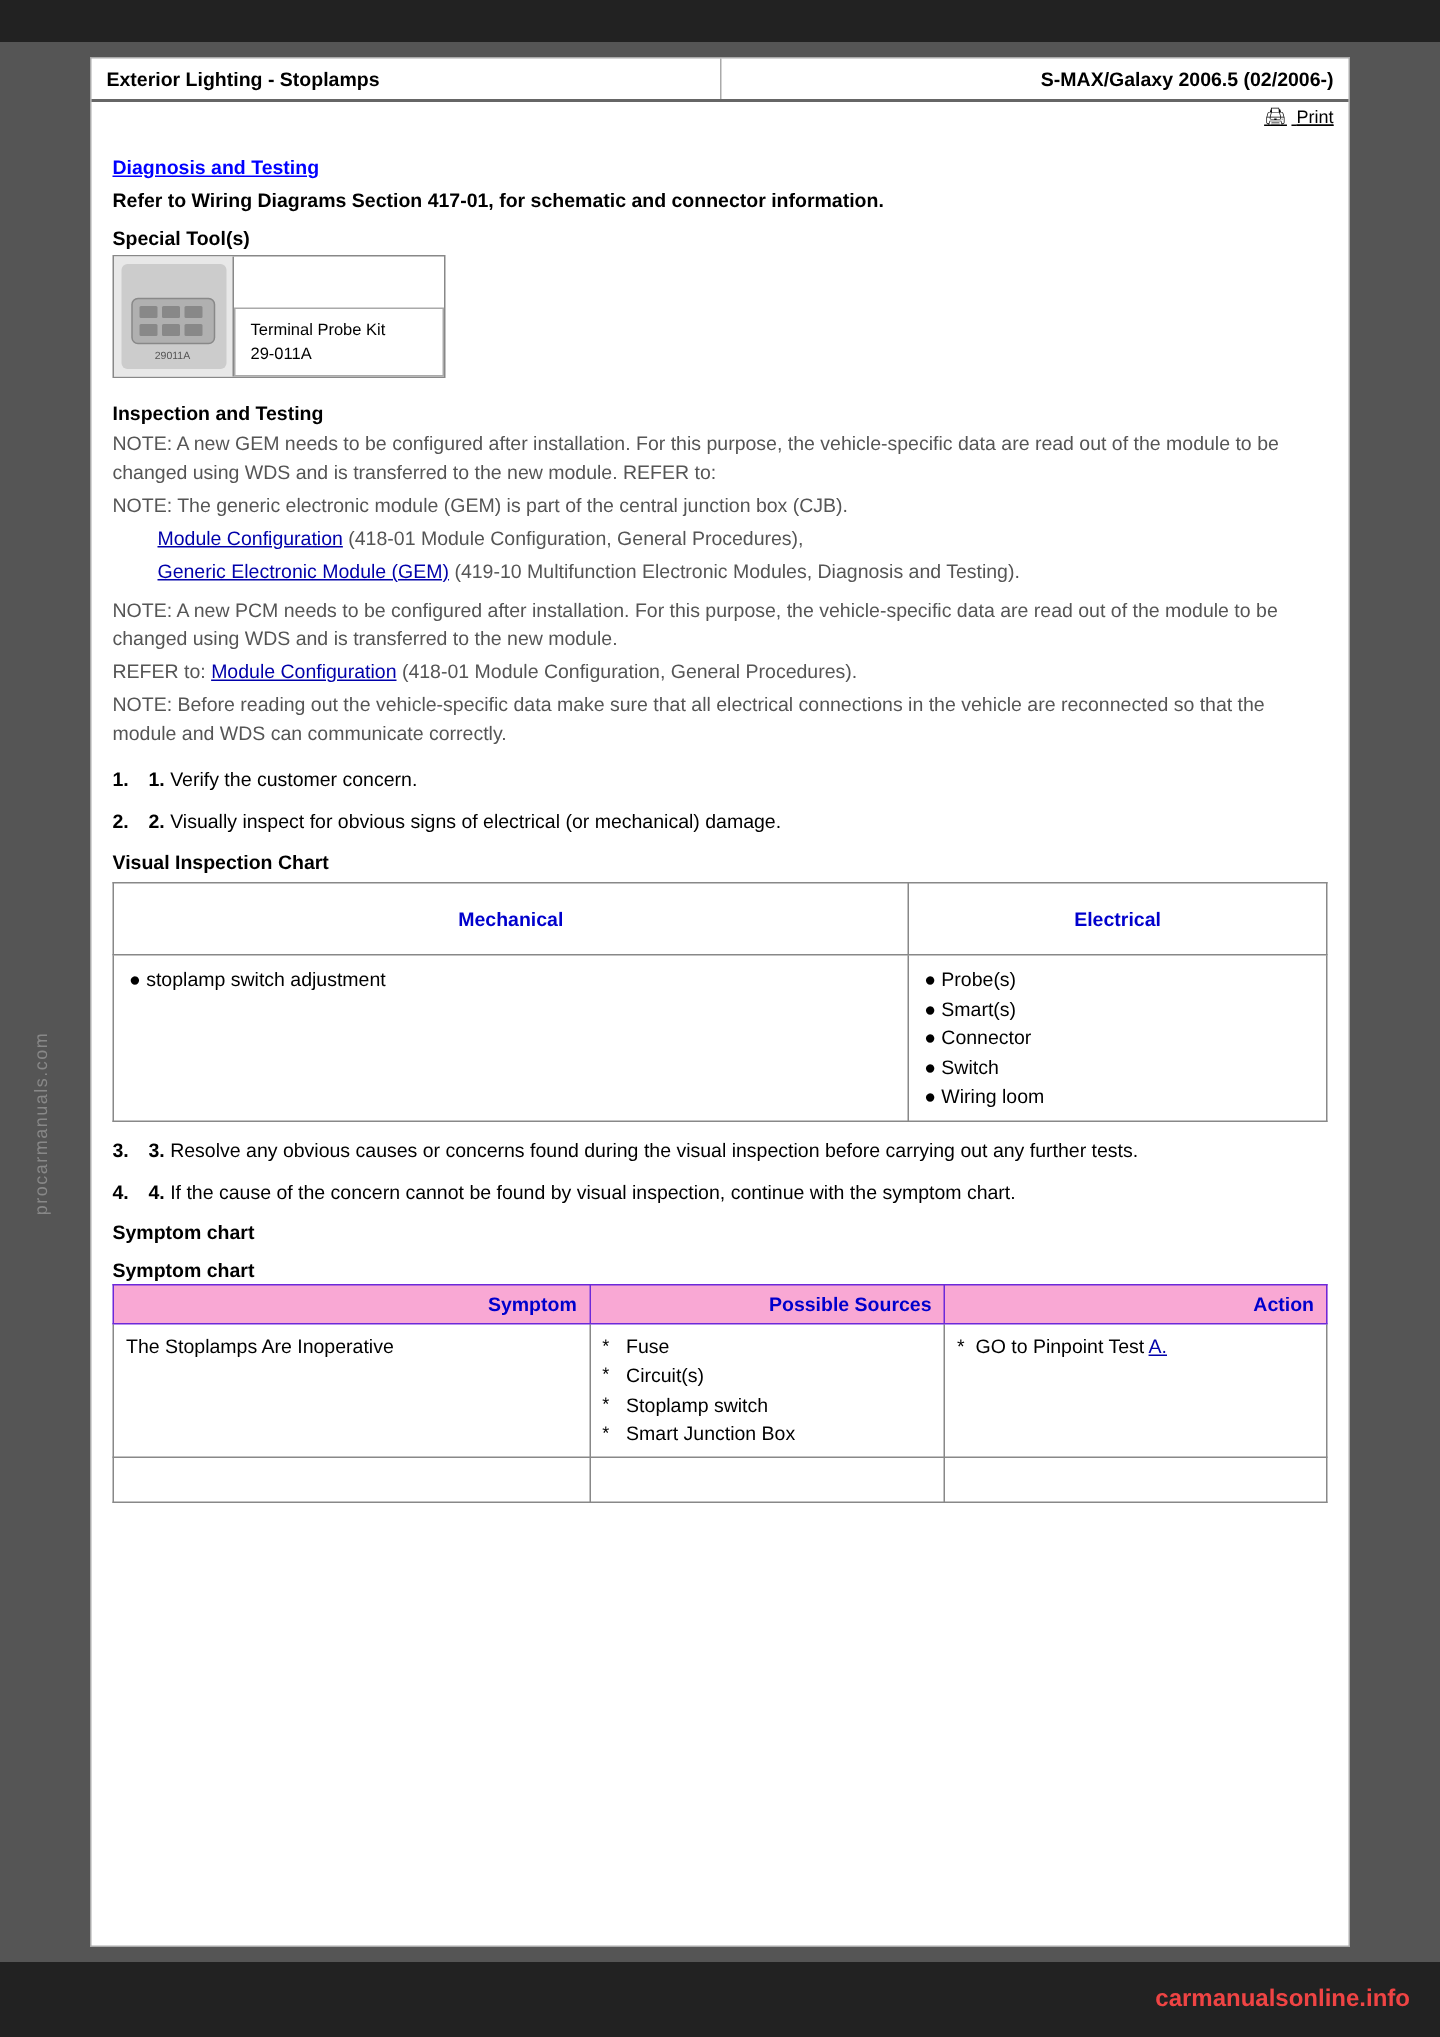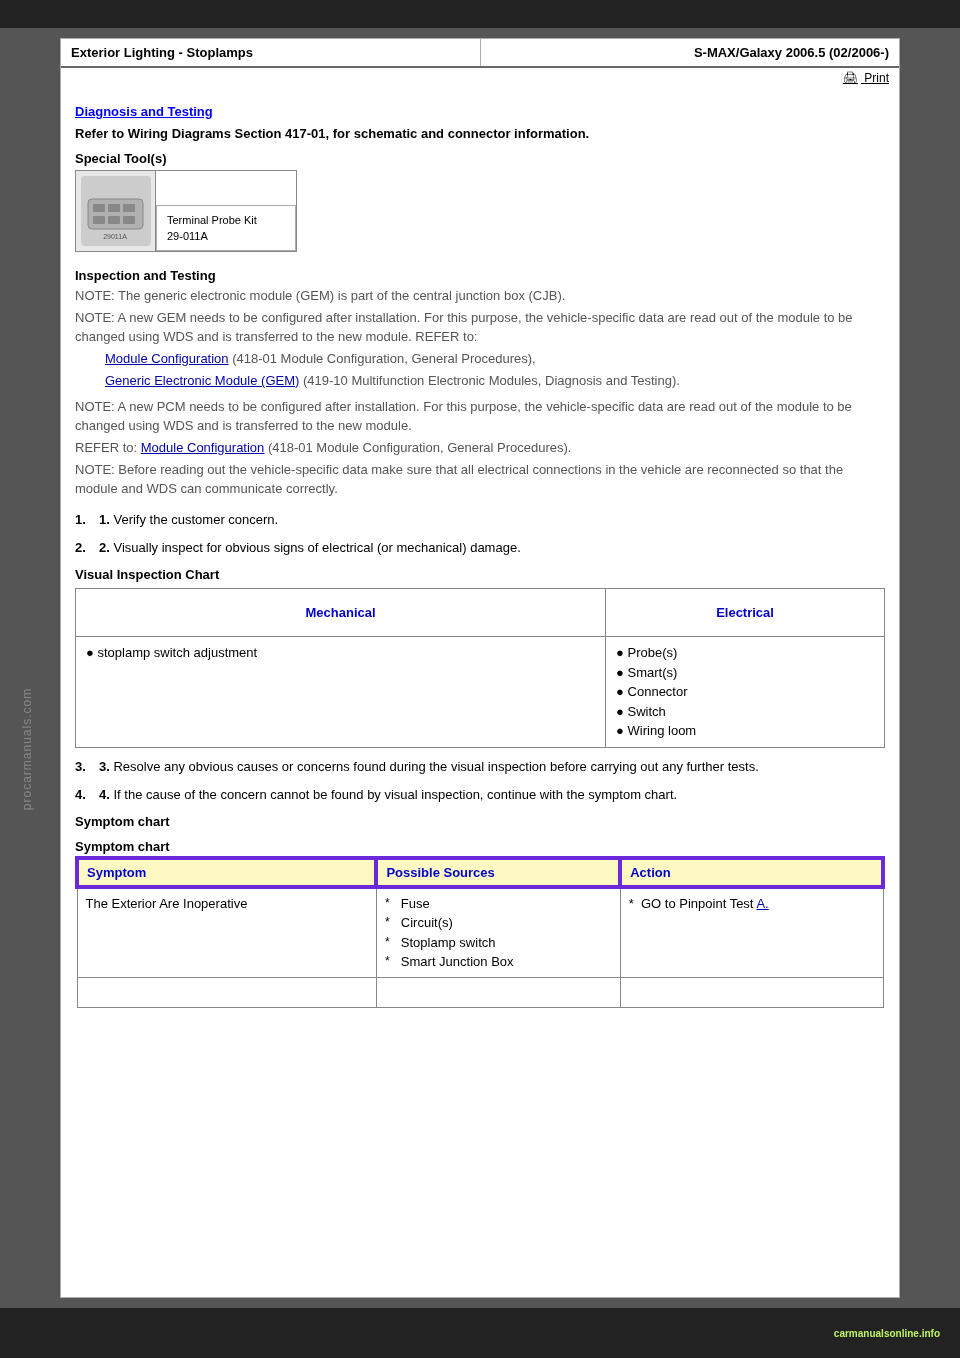--- a/index.html
+++ b/index.html
@@ -185,25 +185,25 @@
       margin: 10px 0 2px 0;
     }
     .symptom-table {
       width: 100%;
       border-collapse: collapse;
       border: 1px solid #888;
     }
     .symptom-table th {
       color: #00c;
       font-weight: bold;
-      text-align: left;
+      text-align: right;
       padding: 5px 8px;
-      border: 4px solid #6d28d9;
-      font-size: 13px;
-      background: #fef9c3;
+      border: 1px solid #6d28d9;
+      font-size: 13px;
+      background: #f9a8d4;
     }
     .symptom-table td {
       border: 1px solid #888;
       padding: 5px 8px;
       vertical-align: top;
       font-size: 13px;
       line-height: 1.5;
     }
     .symptom-table td .star-item {
       display: flex;
@@ -232,22 +232,22 @@
     }
     .bottom-bar {
       height: 50px;
       background: #222;
       display: flex;
       align-items: center;
       justify-content: flex-end;
       padding-right: 20px;
     }
     .bottom-logo {
-      color: #bef264;
-      font-size: 10px;
+      color: #ef4444;
+      font-size: 16px;
       font-weight: bold;
     }
   </style>
 </head>
 <body>
 
 <div class="page-wrapper">
   <div class="top-bar"></div>
 
   <div class="left-sidebar">
@@ -296,22 +296,22 @@
         </div>
         <div class="tool-label-box">
           <div>Terminal Probe Kit</div>
           <div style="margin-top:4px;">29-011A</div>
         </div>
       </div>
 
       
       <div class="inspection-title">Inspection and Testing</div>
 
+      <div class="note-text">NOTE: A new GEM needs to be configured after installation. For this purpose, the vehicle-specific data are read out of the module to be changed using WDS and is transferred to the new module. REFER to:</div>
       <div class="note-text">NOTE: The generic electronic module (GEM) is part of the central junction box (CJB).</div>
-      <div class="note-text">NOTE: A new GEM needs to be configured after installation. For this purpose, the vehicle-specific data are read out of the module to be changed using WDS and is transferred to the new module. REFER to:</div>
       <div class="note-text note-indent">
         <span style="color:#00a; text-decoration:underline;">Module Configuration</span><span> (418-01 Module Configuration, General Procedures),</span>
       </div>
       <div class="note-text note-indent">
         <span style="color:#00a; text-decoration:underline;">Generic Electronic Module (GEM)</span><span> (419-10 Multifunction Electronic Modules, Diagnosis and Testing).</span>
       </div>
 
       <div style="margin-top:8px;">
         <div class="note-text">NOTE: A new PCM needs to be configured after installation. For this purpose, the vehicle-specific data are read out of the module to be changed using WDS and is transferred to the new module.</div>
         <div class="note-text">REFER to: <span style="color:#00a; text-decoration:underline;">Module Configuration</span> (418-01 Module Configuration, General Procedures).</div>
@@ -374,21 +374,21 @@
       <table class="symptom-table">
         <thead>
           <tr>
             <th>Symptom</th>
             <th>Possible Sources</th>
             <th>Action</th>
           </tr>
         </thead>
         <tbody>
           <tr>
-            <td>The Exterior Are Inoperative</td>
+            <td>The Stoplamps Are Inoperative</td>
             <td>
               <div class="star-item">
                   <span>*</span>
                   <span>&nbsp; Fuse</span>
                 </div>
               <div class="star-item">
                   <span>*</span>
                   <span>&nbsp; Circuit(s)</span>
                 </div>
               <div class="star-item">

